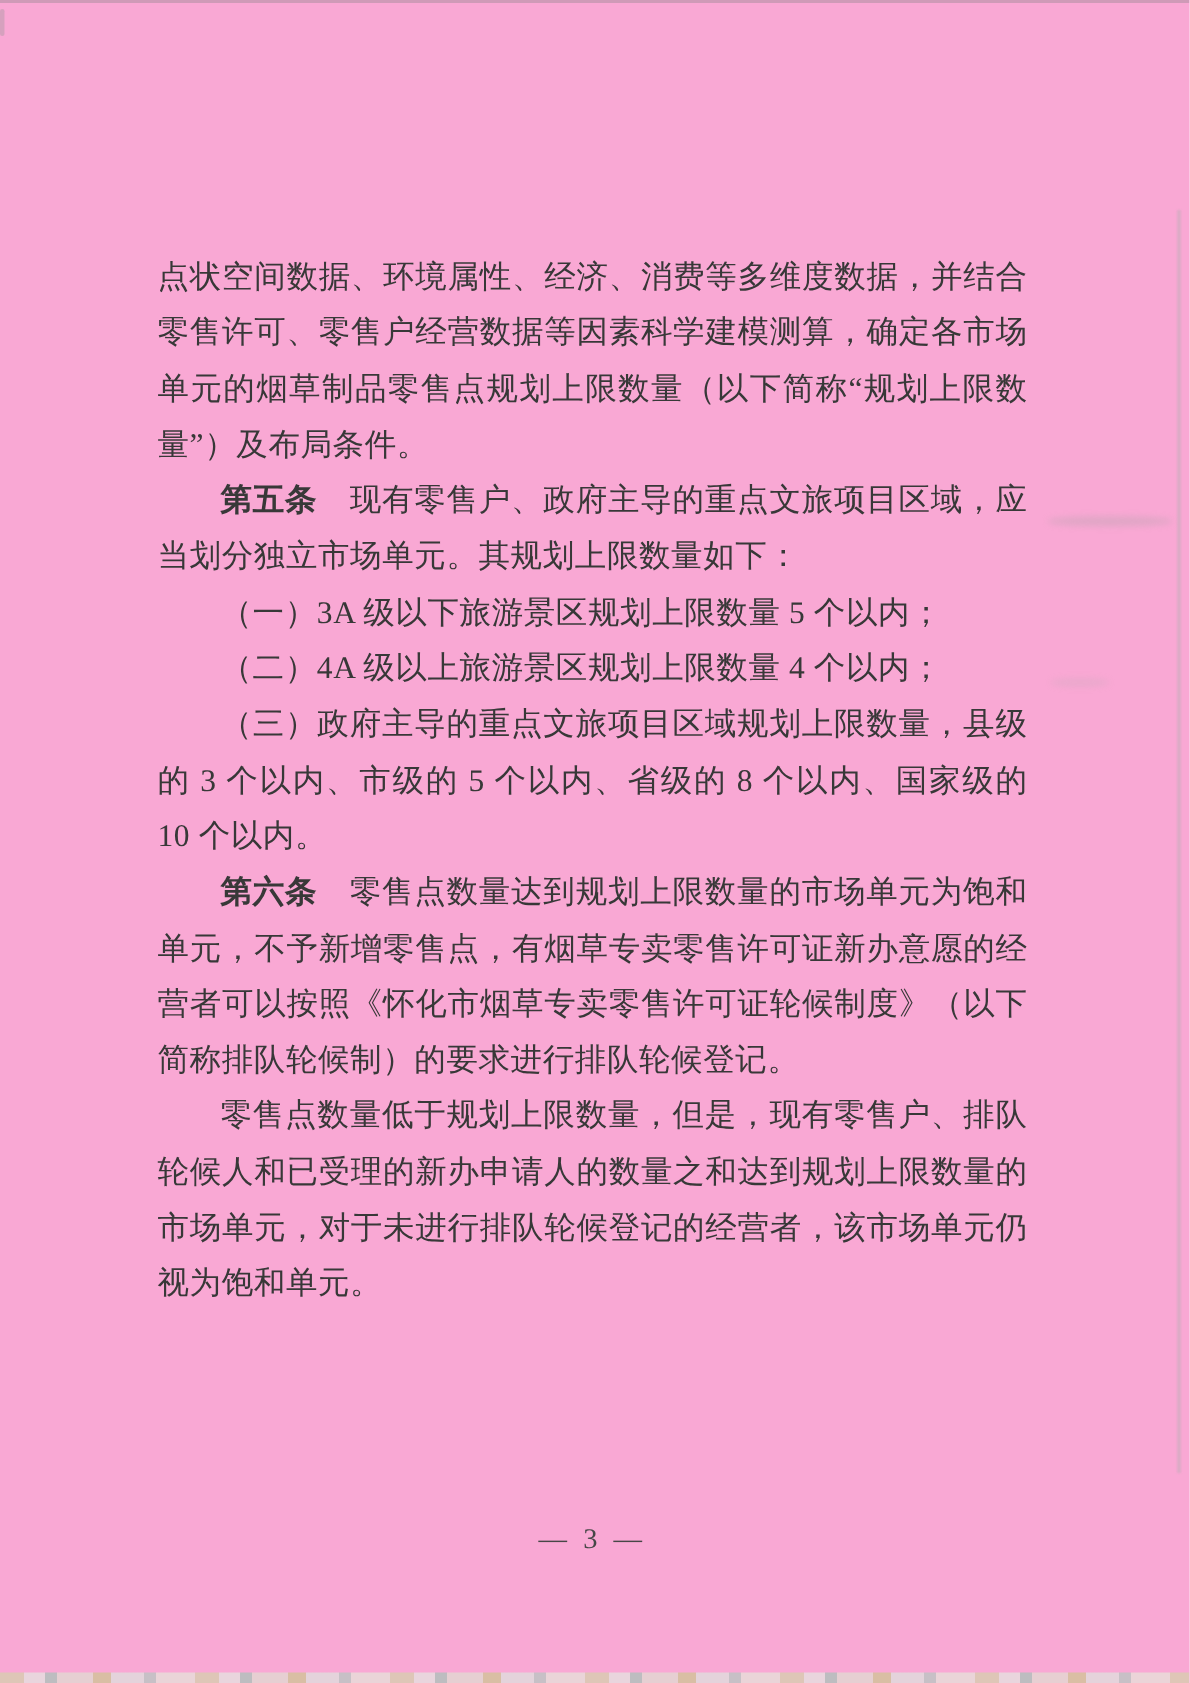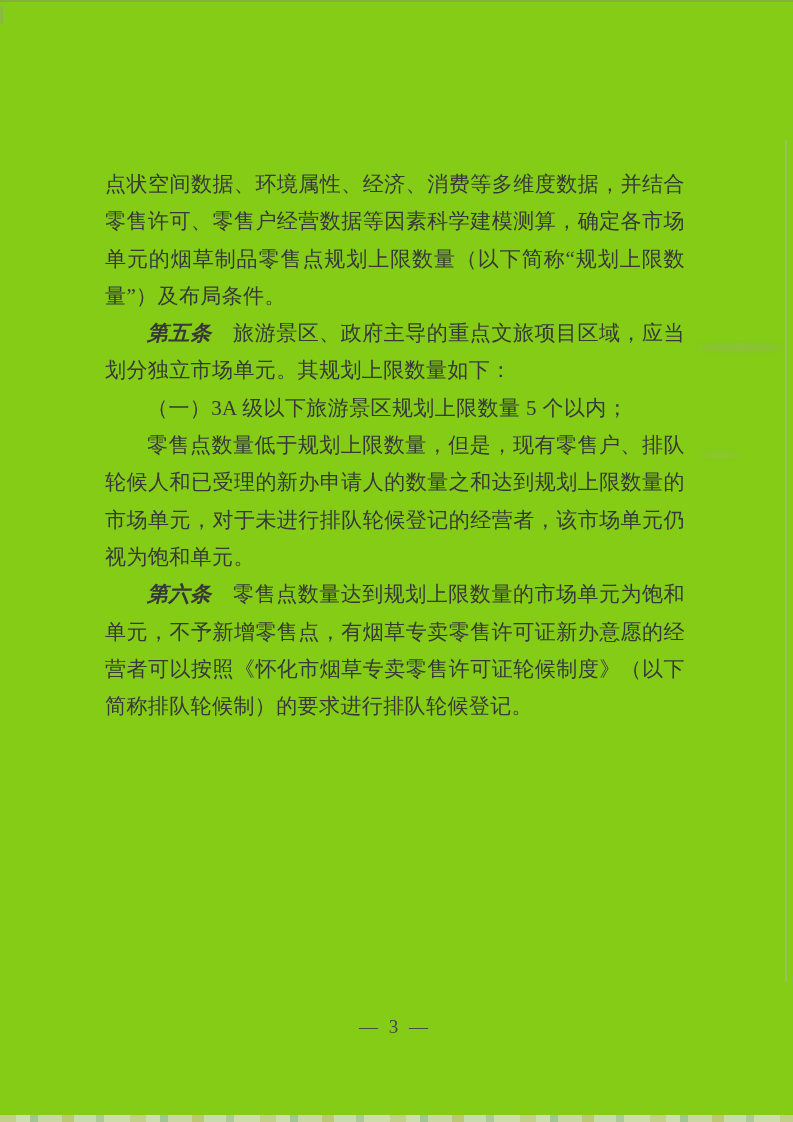--- a/index.html
+++ b/index.html
@@ -4,21 +4,21 @@
 <style>
   html, body { margin: 0; padding: 0; }
   body {
     width: 793px; height: 1122px;
     font-family: "Liberation Serif", "DejaVu Serif", serif;
     background: #ffffff;
   }
   .page {
     position: relative;
     width: 793px; height: 1122px;
-    background: #84cc16;
+    background: #f9a8d4;
     overflow: hidden;
   }
   
   .scan-top-edge {
     position: absolute; top: 0; left: 0; right: 0; height: 2px;
     background: rgba(130,130,130,0.35);
   }
   .scan-left-mark {
     position: absolute; top: 6px; left: 0; width: 3px; height: 18px;
     background: rgba(150,150,150,0.35); border-radius: 2px;
@@ -53,21 +53,21 @@
     left: 105px; top: 166px; width: 580px;
     color: #383838;
     font-size: 21px;
     line-height: 37.3px;
     text-align: justify;
     text-justify: inter-ideograph;
     letter-spacing: 0.4px;
   }
   .para { margin: 0; }
   .para.indent { text-indent: 2em; }
-  .lead { font-weight: bold; font-style: italic; }
+  .lead { font-weight: bold; }
   .page-number {
     position: absolute;
     left: 105px; width: 580px; top: 1016px;
     text-align: center;
     color: #474747;
     font-size: 19px;
     letter-spacing: 3px;
   }
 </style>
 </head>
@@ -78,29 +78,31 @@
   <div class="scan-top-edge"></div>
   <div class="scan-left-mark"></div>
   <div class="scan-fold-line"></div>
   <div class="scan-smudge-1"></div>
   <div class="scan-smudge-2"></div>
 
   <div class="text-block">
 
     <p class="para"><span>点状空间数据、环境属性、经济、消费等多维度数据，并结合零售许可、零售户经营数据等因素科学建模测算，确定各市场单元的烟草制品零售点规划上限数量（以下简称“规划上限数量”）及布局条件。</span></p>
 
-    <p class="para indent"><span class="lead">第五条</span><span>　旅游景区、政府主导的重点文旅项目区域，应当划分独立市场单元。其规划上限数量如下：</span></p>
+    <p class="para indent"><span class="lead">第五条</span><span>　现有零售户、政府主导的重点文旅项目区域，应当划分独立市场单元。其规划上限数量如下：</span></p>
 
     <p class="para indent"><span>（一）3A 级以下旅游景区规划上限数量 5 个以内；</span></p>
 
+    <p class="para indent"><span>（二）4A 级以上旅游景区规划上限数量 4 个以内；</span></p>
 
+    <p class="para indent"><span>（三）政府主导的重点文旅项目区域规划上限数量，县级的 3 个以内、市级的 5 个以内、省级的 8 个以内、国家级的 10 个以内。</span></p>
+
+    <p class="para indent"><span class="lead">第六条</span><span>　零售点数量达到规划上限数量的市场单元为饱和单元，不予新增零售点，有烟草专卖零售许可证新办意愿的经营者可以按照《怀化市烟草专卖零售许可证轮候制度》（以下简称排队轮候制）的要求进行排队轮候登记。</span></p>
 
     <p class="para indent"><span>零售点数量低于规划上限数量，但是，现有零售户、排队轮候人和已受理的新办申请人的数量之和达到规划上限数量的市场单元，对于未进行排队轮候登记的经营者，该市场单元仍视为饱和单元。</span></p>
-
-    <p class="para indent"><span class="lead">第六条</span><span>　零售点数量达到规划上限数量的市场单元为饱和单元，不予新增零售点，有烟草专卖零售许可证新办意愿的经营者可以按照《怀化市烟草专卖零售许可证轮候制度》（以下简称排队轮候制）的要求进行排队轮候登记。</span></p>
 
 
   </div>
 
   <div class="page-number">— 3 —</div>
 
   <div class="scan-bottom-noise"></div>
 
 </div>
 

